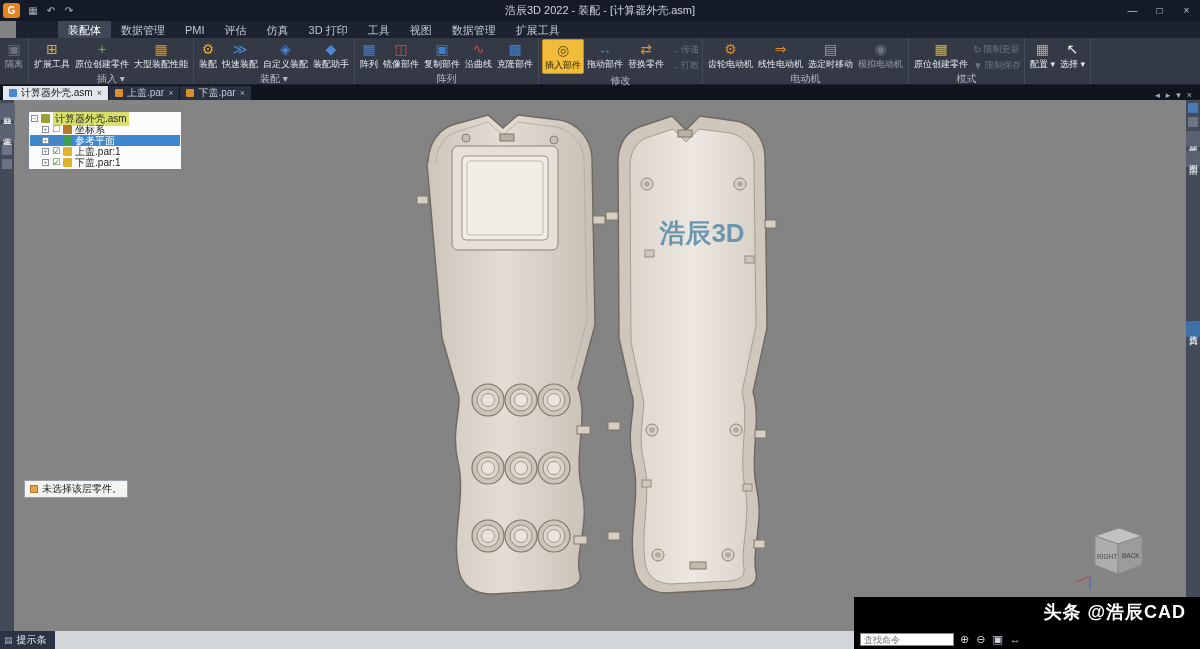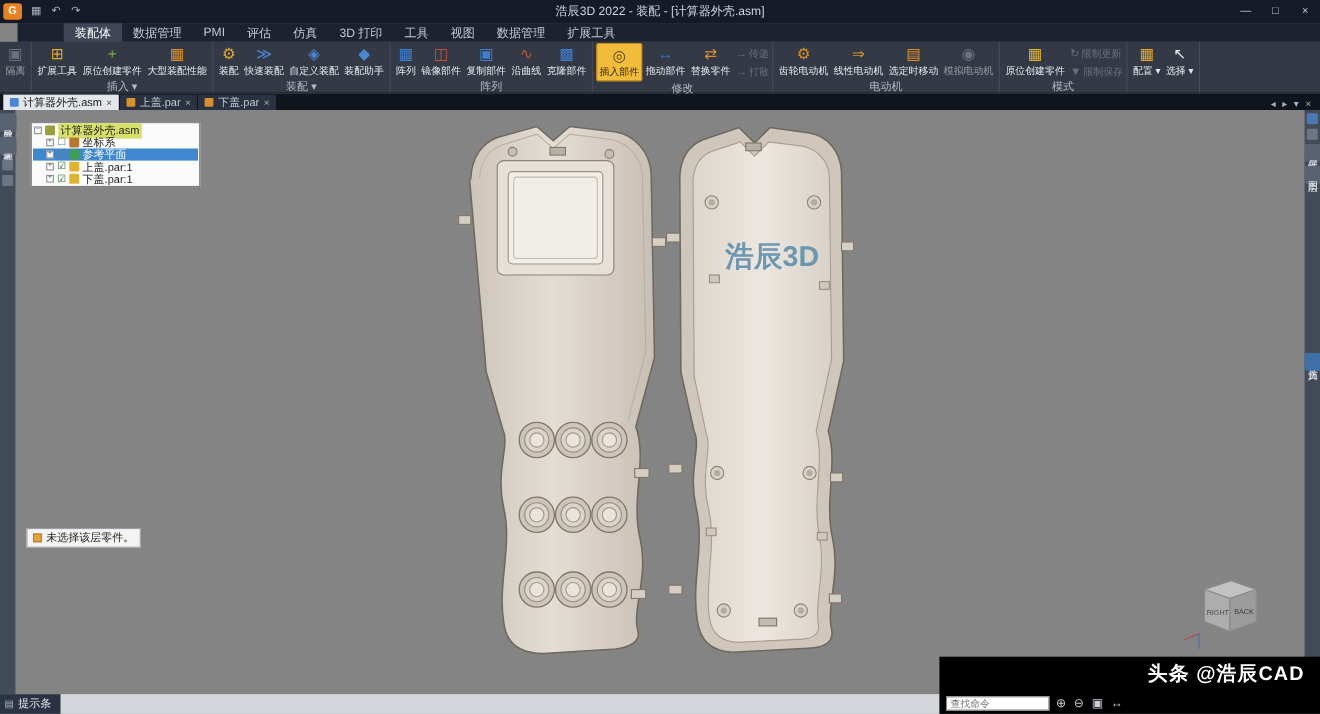--- a/index.html
+++ b/index.html
@@ -85,21 +85,21 @@
   .sb-badgewrap{height:100%;background:#2c3344;color:#e8ebf0;display:flex;align-items:center;
     gap:4px;padding:0 8px 0 4px;flex:none;}
   .sb-ico{font-size:9px;color:#aab2c4;}
   .sb-msg{padding-left:7px;white-space:nowrap;overflow:hidden;}
 
   
   .wmblock{position:absolute;right:0;bottom:0;width:346px;height:52px;background:#000;
     z-index:40;display:flex;flex-direction:column;justify-content:space-between;}
   .wmtext{text-align:right;padding:3px 14px 0 0;font-size:18px;font-weight:bold;color:#fff;
     letter-spacing:1px;white-space:nowrap;}
-  .cmdrow{display:flex;align-items:flex-end;gap:6px;padding:0 6px 3px 6px;}
+  .cmdrow{display:flex;align-items:flex-start;gap:6px;padding:0 6px 3px 6px;}
   .cmdinput{width:94px;height:13px;font-size:9px;background:#fff;border:1px solid #888;
     color:#333;padding:0 3px;font-family:inherit;}
   .cmdic{font-size:11px;color:#c9ced6;line-height:12px;}
 </style>
 </head>
 <body>
 
 <div class="titlebar">
   <div class="logo">G</div>
   <div id="tbQuick" style="display:flex;">

